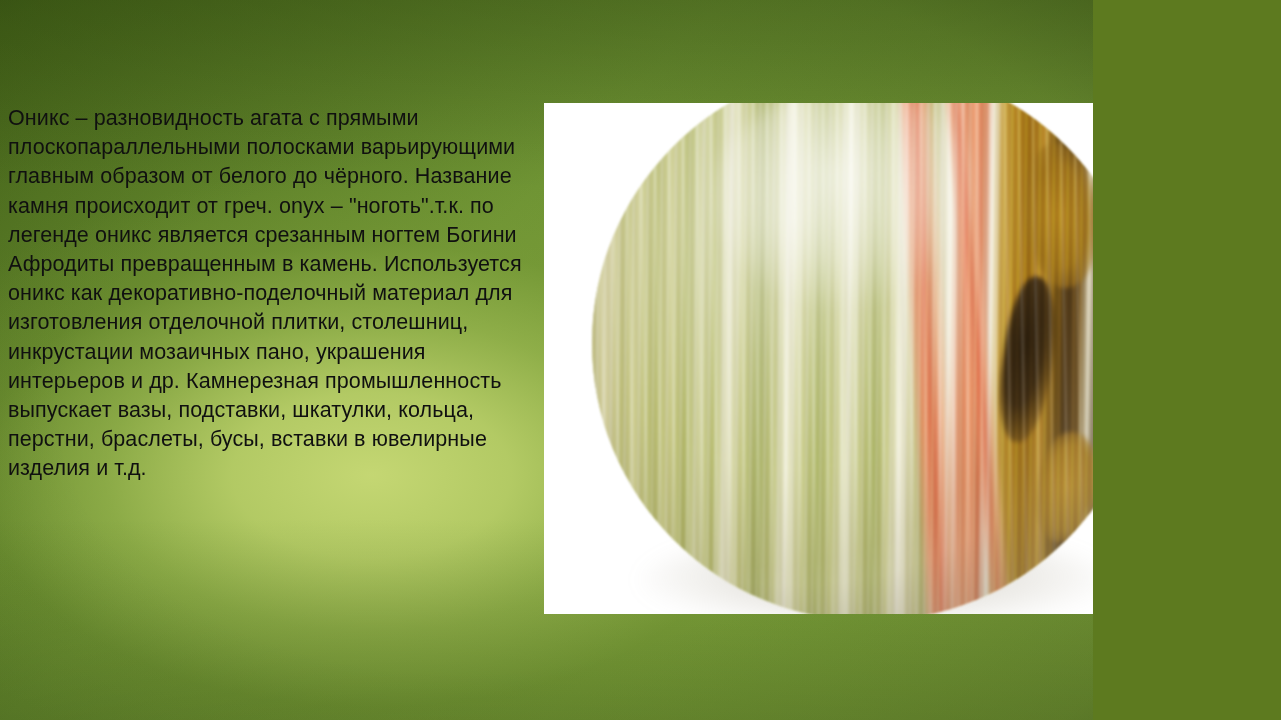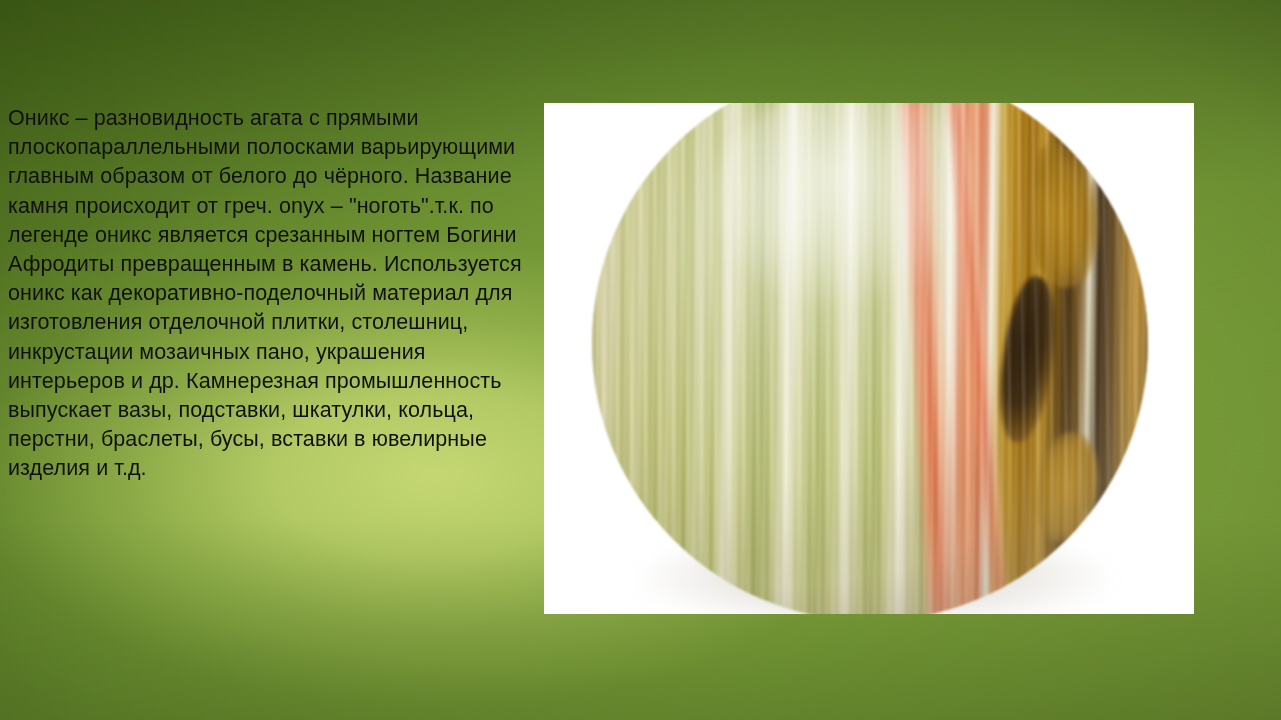--- a/index.html
+++ b/index.html
@@ -9,21 +9,21 @@
     height: 720px;
     overflow: hidden;
   }
   body {
     font-family: "Liberation Sans", sans-serif;
     background: #5d7a1f;
   }
 
   #slide {
     position: relative;
-    width: 1281px;
+    width: 1093px;
     height: 720px;
     overflow: hidden;
   }
 
   
   .bg-base {
     position: absolute;
     inset: 0;
     background: linear-gradient(135deg, #4a6a1c 0%, #6f9434 40%, #7ba03a 70%, #80a33d 100%);
   }

